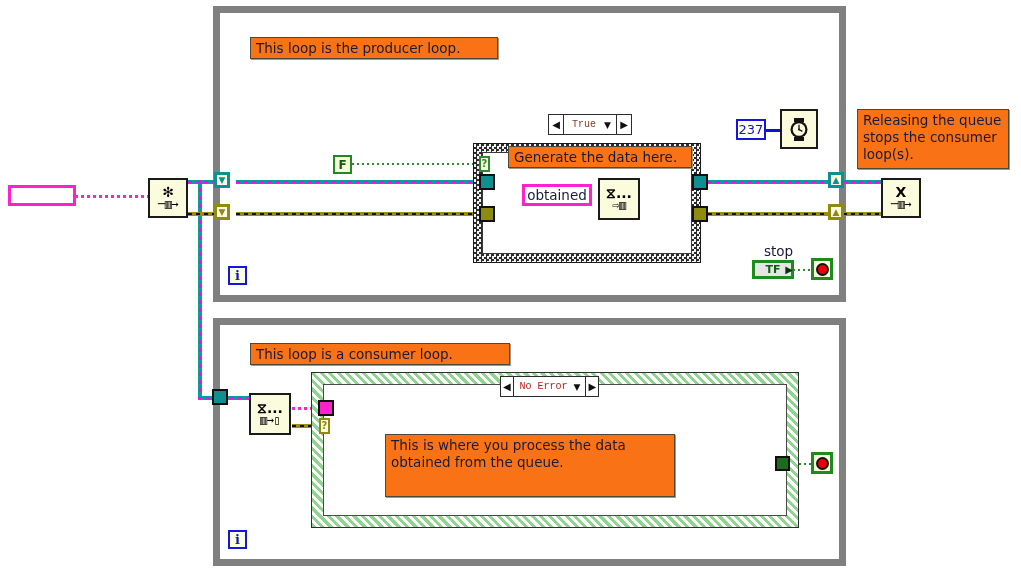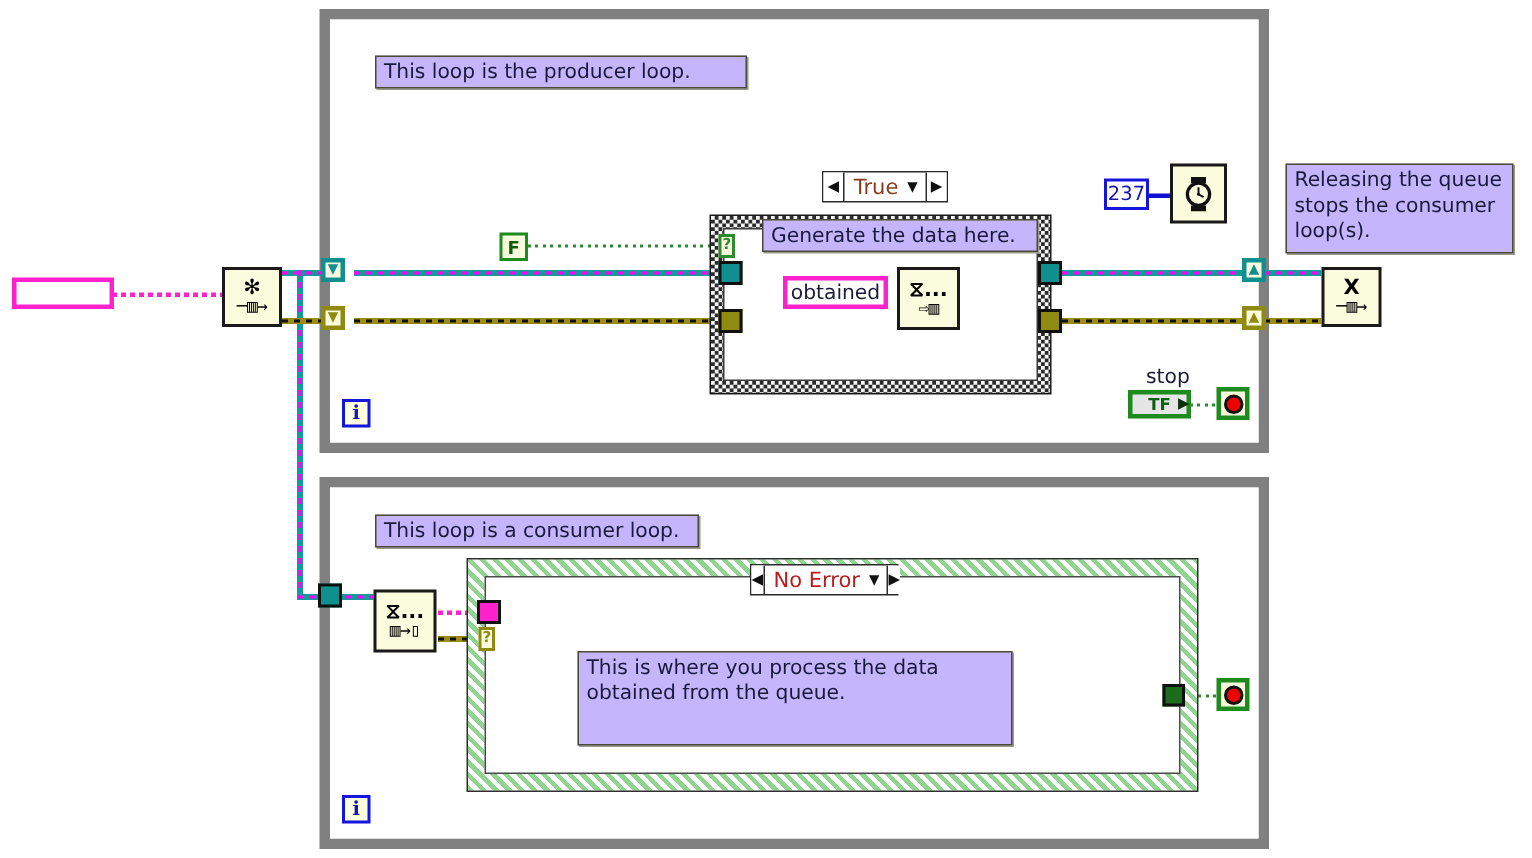--- a/index.html
+++ b/index.html
@@ -29,21 +29,21 @@
     position: absolute;
     inset: 0;
     border: 1px solid #ffffff;
     box-sizing: border-box;
     pointer-events: none;
   }
 
   
   .comment {
     position: absolute;
-    background: #c4b5fd;
+    background: #f97316;
     border: 1px solid #4a4a38;
     box-sizing: border-box;
     color: #1a1a3a;
     font-family: "DejaVu Sans", sans-serif;
     font-size: 13.5px;
     line-height: 17px;
     padding: 2px 5px 3px 5px;
     white-space: pre-line;
     box-shadow: 1px 1px 0 #9a9a88;
   }
@@ -106,23 +106,24 @@
     line-height: 1;
   }
   .case-sel .arrowbox.left { border-right: 1px solid #2b2b2b; }
   .case-sel .arrowbox.right { border-left: 1px solid #2b2b2b; }
   .case-sel .sel-label {
     flex: 1;
     display: flex;
     align-items: center;
     justify-content: center;
     padding: 0 6px 0 6px;
-    font-size: 14px;
+    font-size: 10px;
     line-height: 1;
     white-space: nowrap;
+    font-family: Liberation Mono, monospace;
   }
   .case-sel .sel-label.true-col { color: #8a3b1e; }
   .case-sel .sel-label.err-col  { color: #b91c1c; }
   .case-sel .caret {
     display: flex;
     align-items: center;
     padding-right: 5px;
     font-size: 9px;
     color: #101010;
   }
@@ -501,21 +502,21 @@
     <span class="tfarrow">▶</span>
   </div>
   <div class="stop-node" style="left:811px; top:258px;">
     <span class="oct"></span>
   </div>
 
   <div class="iter-term" style="left:228px; top:266px;">
     <span>i</span>
   </div>
 
-  <div class="comment" style="left:250px; top:343px; width:216px; height:22px;">This loop is a consumer loop.</div>
+  <div class="comment" style="left:250px; top:343px; width:260px; height:22px;">This loop is a consumer loop.</div>
 
   <div class="tunnel-sq teal" style="left:212px; top:389px; width:16px; height:16px;"></div>
 
   <div class="vi-node" style="left:249px; top:393px; width:42px; height:42px;">
     <span class="vi-glyph-top">⧖...</span>
     <span class="vi-glyph-bot">▥→▯</span>
   </div>
 
   <div class="case-struct-err" style="left:311px; top:372px; width:488px; height:156px;">
     <div class="case-body"></div>

